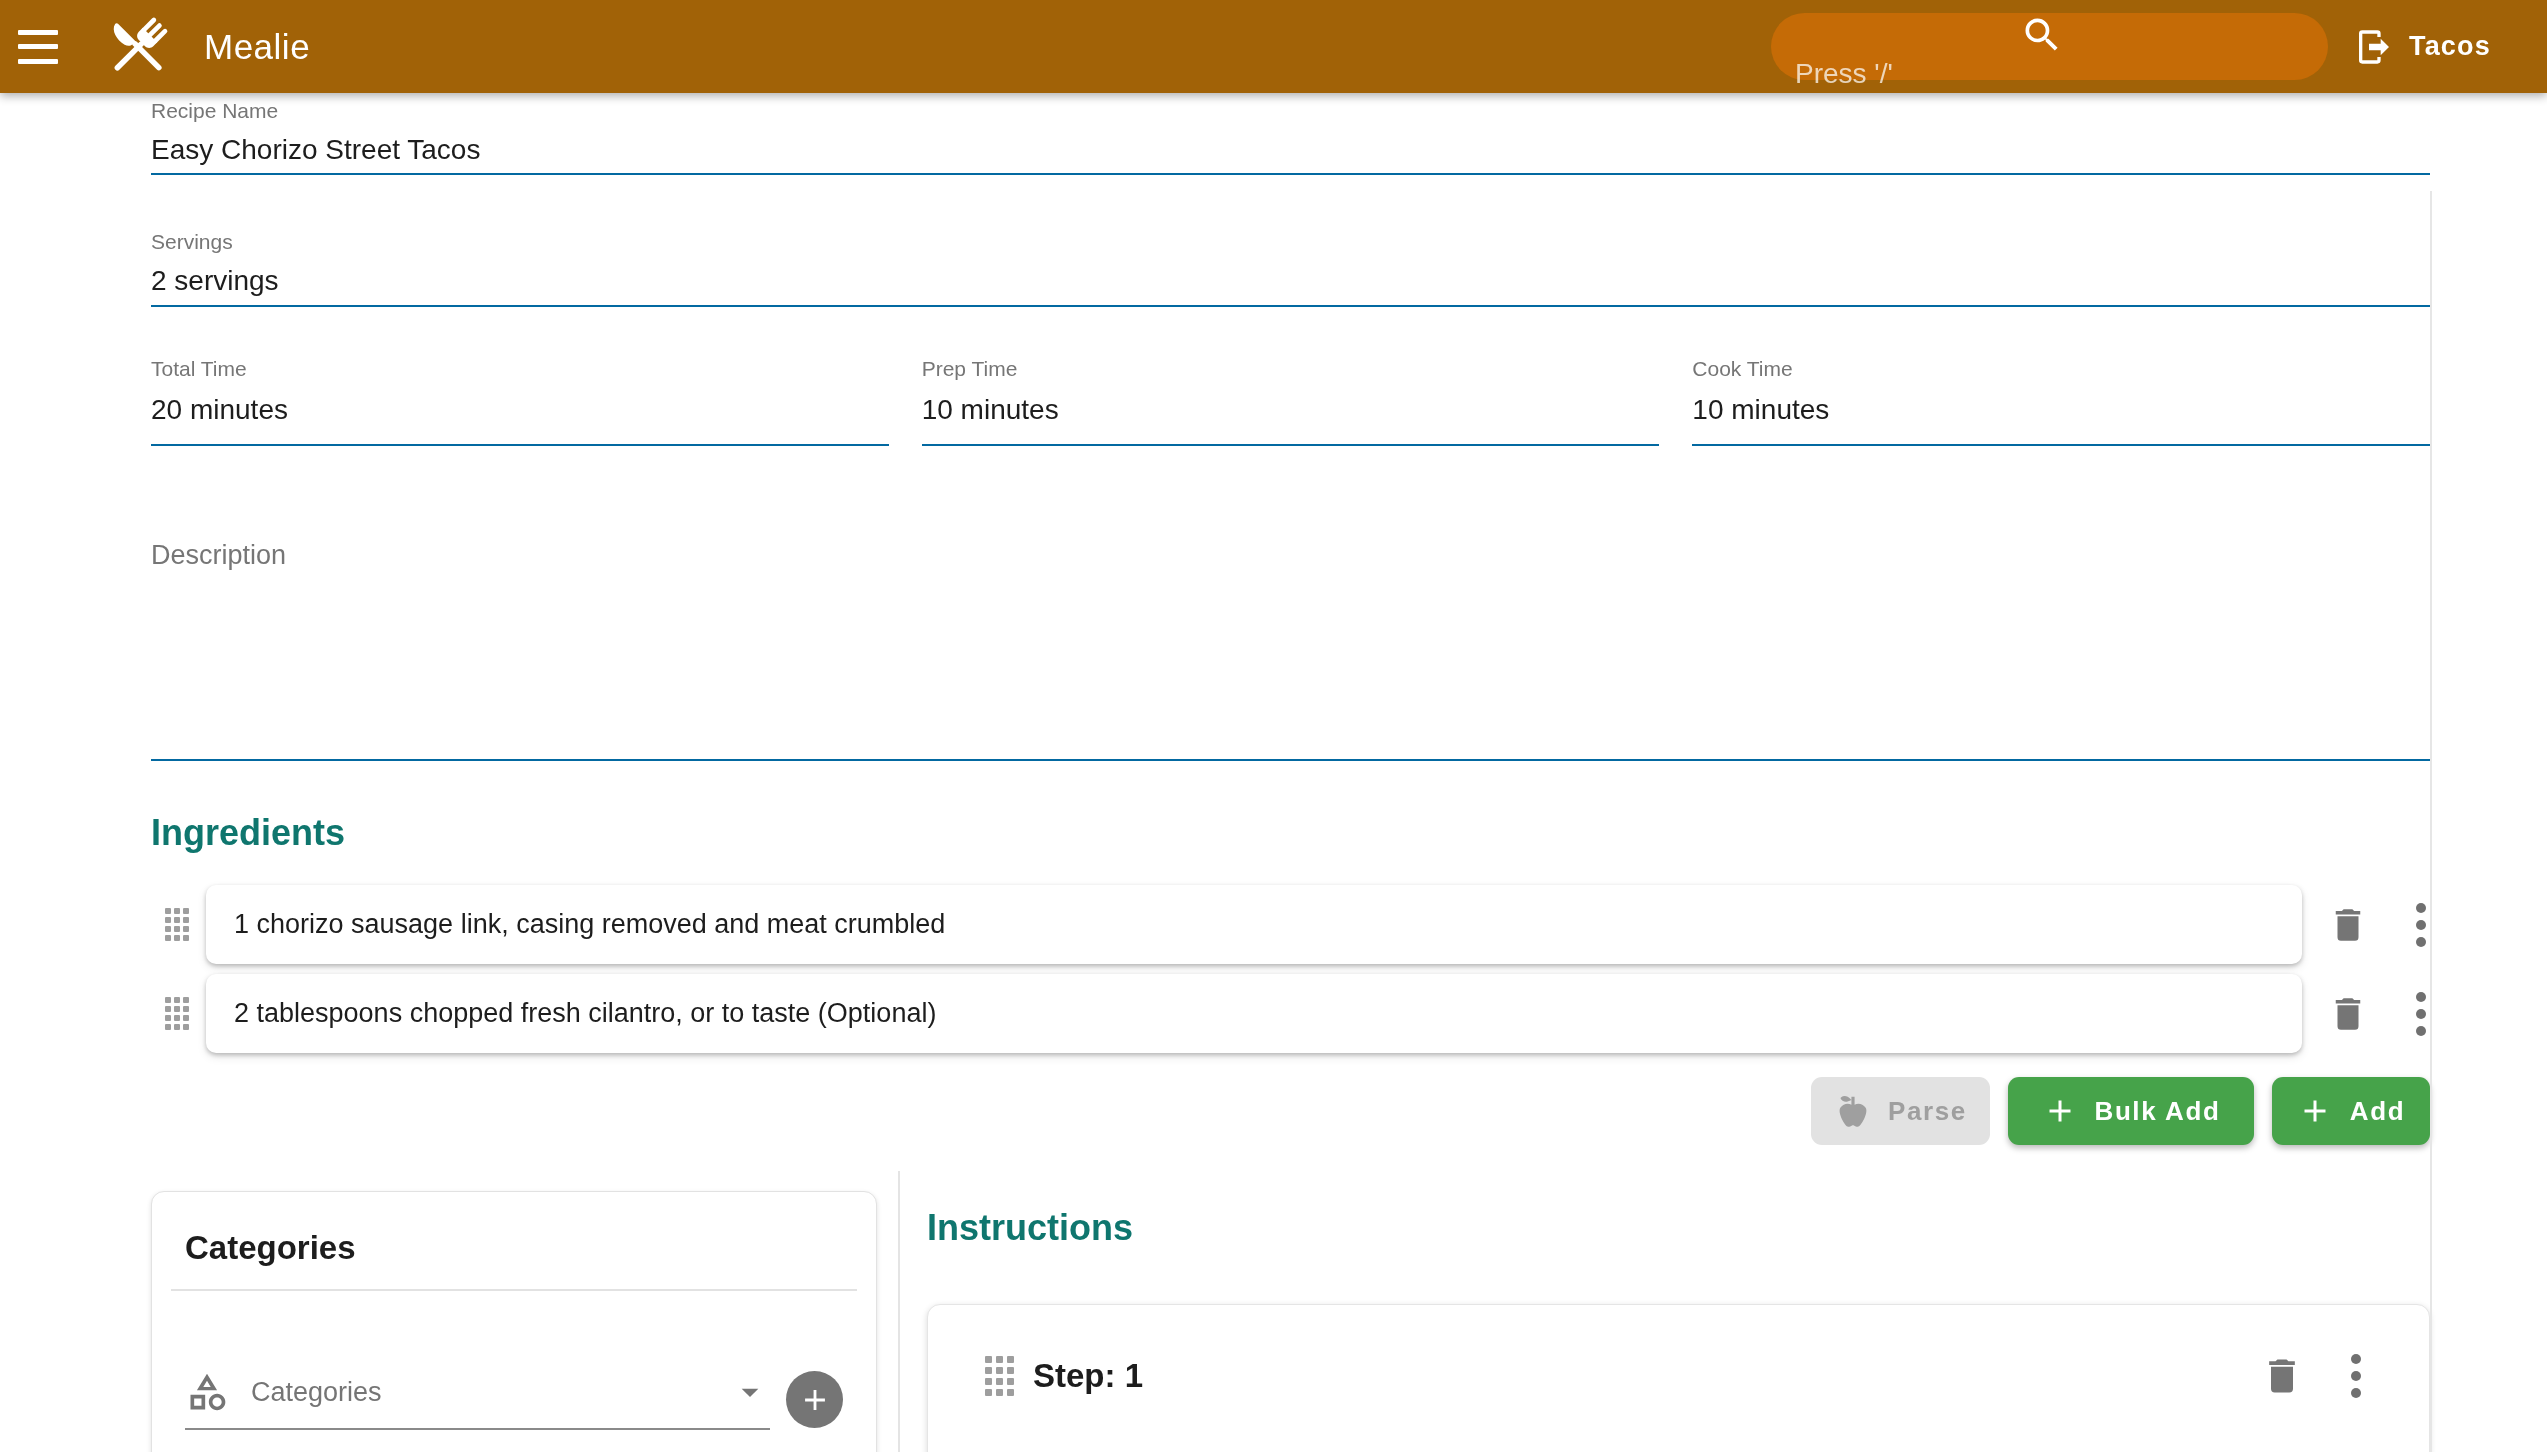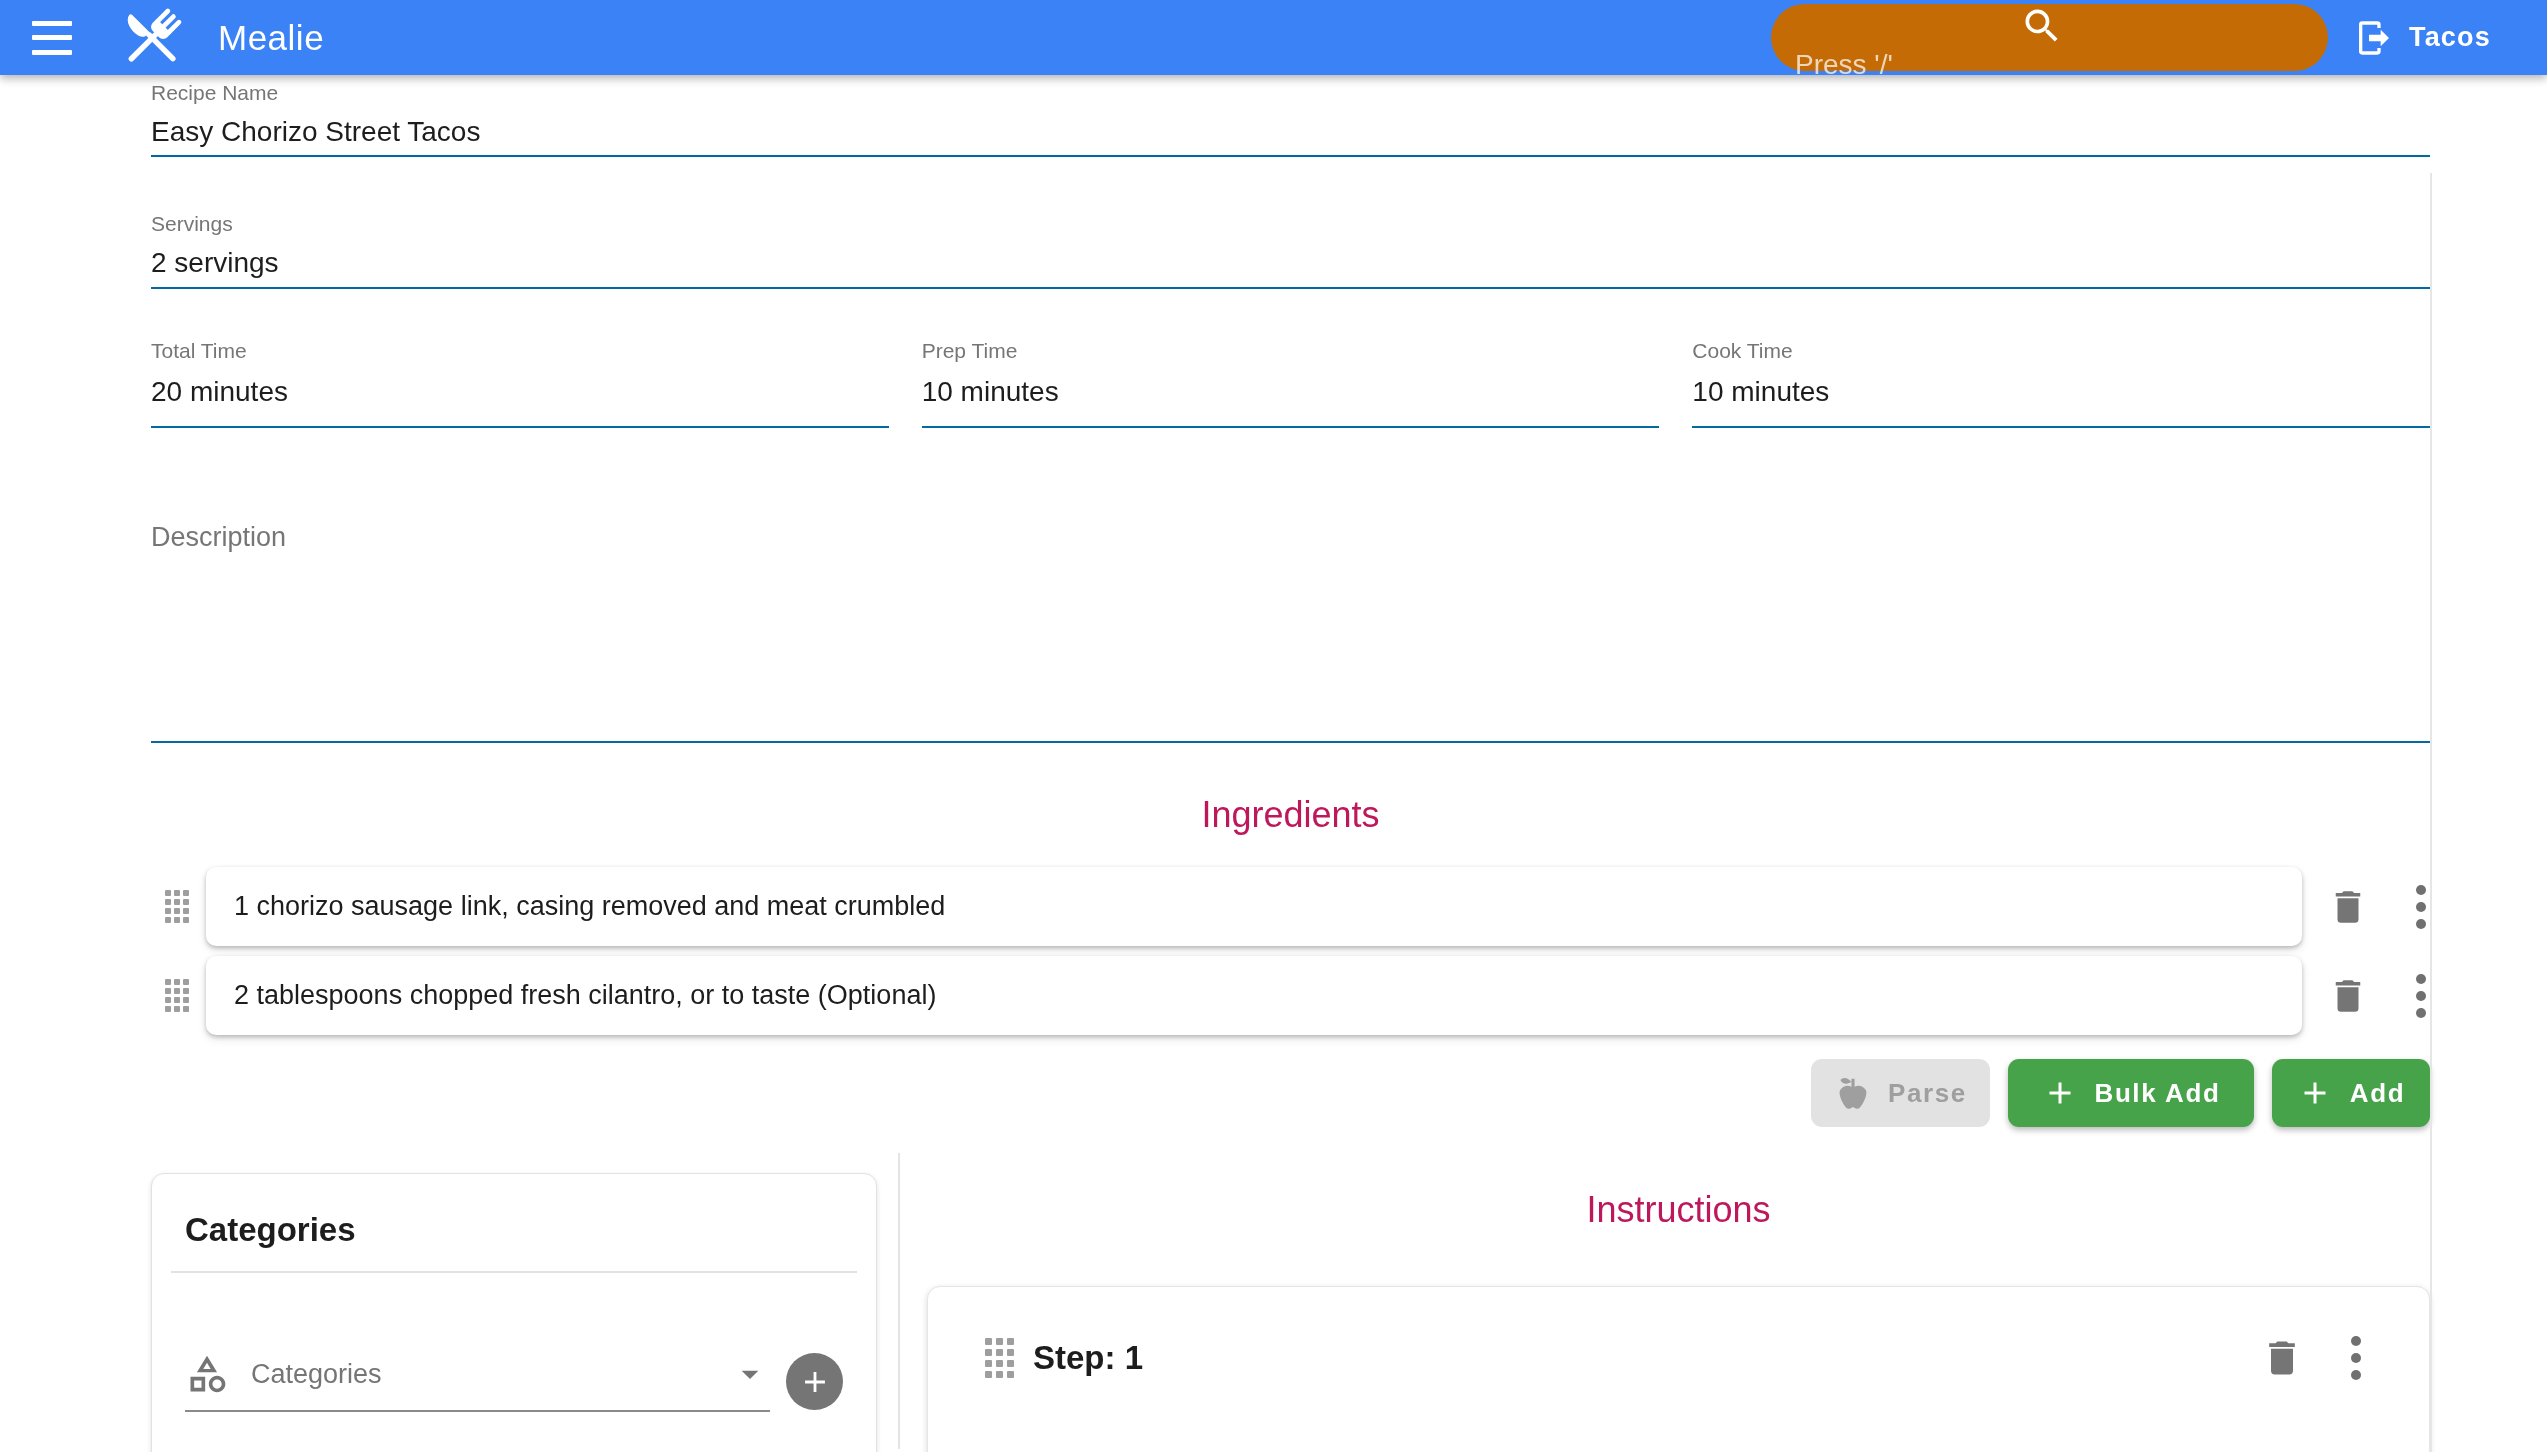--- a/index.html
+++ b/index.html
@@ -6,23 +6,23 @@
   html,body { margin:0; padding:0; }
   body {
     width:2547px; height:1453px; overflow:hidden;
     background:#ffffff;
     font-family:"Liberation Sans", sans-serif;
     position:relative;
   }
 
   
   .appbar {
-    height:75px; background:#3b82f6;
+    height:93px; background:#a16207;
     display:flex; align-items:center;
-    padding:0 56px 0 32px;
+    padding:0 56px 0 18px;
     box-shadow:0 3px 9px rgba(0,0,0,0.32);
     position:relative; z-index:10;
   }
   .hamburger { width:40px; height:34px; display:flex; flex-direction:column; justify-content:space-between; cursor:pointer; }
   .hamburger span { display:block; height:5px; background:#fff; border-radius:1px; }
   .logo { margin-left:45px; margin-right:31px; display:flex; align-items:center; }
   .app-title { color:#fff; font-size:35px; font-weight:400; letter-spacing:0.5px; }
   .spacer { flex:1; }
   .search-pill {
     width:557px; height:67px; border-radius:34px; background:#C56B06;
@@ -46,21 +46,21 @@
 
   .f-recipe   { margin-top:5px;  padding-bottom:5px; }
   .f-servings { margin-top:54px; padding-bottom:6px; }
   .times-row  { display:flex; gap:33px; margin-top:49px; }
   .time-col   { flex:1; padding-bottom:16px; }
   .time-col .field-value { margin-top:10px; }
 
   .description-field { margin-top:92px; padding-bottom:187px; }
   .description-label { font-size:27px; color:#767676; line-height:34px; }
 
-  .section-heading { font-size:36px; font-weight:400; color:#be185d; line-height:46px;text-align:center; }
+  .section-heading { font-size:36px; font-weight:700; color:#0f766e; line-height:46px; }
   .ingredients-heading { margin-top:49px; }
 
   .ing-rows { margin-top:29px; }
   .ingredient-row { display:flex; align-items:center; margin-bottom:10px;justify-content:center; }
   .drag-dots {
     display:grid; grid-template-columns:repeat(3,6px); grid-auto-rows:6px; gap:3px;
     margin-left:14px; margin-right:17px; cursor:grab;
   }
   .drag-dots i { background:#9e9e9e; border-radius:1px; }
   .drag-dots.lg { grid-template-columns:repeat(3,7px); grid-auto-rows:7px; gap:4px; margin:0 19px 0 0; }

